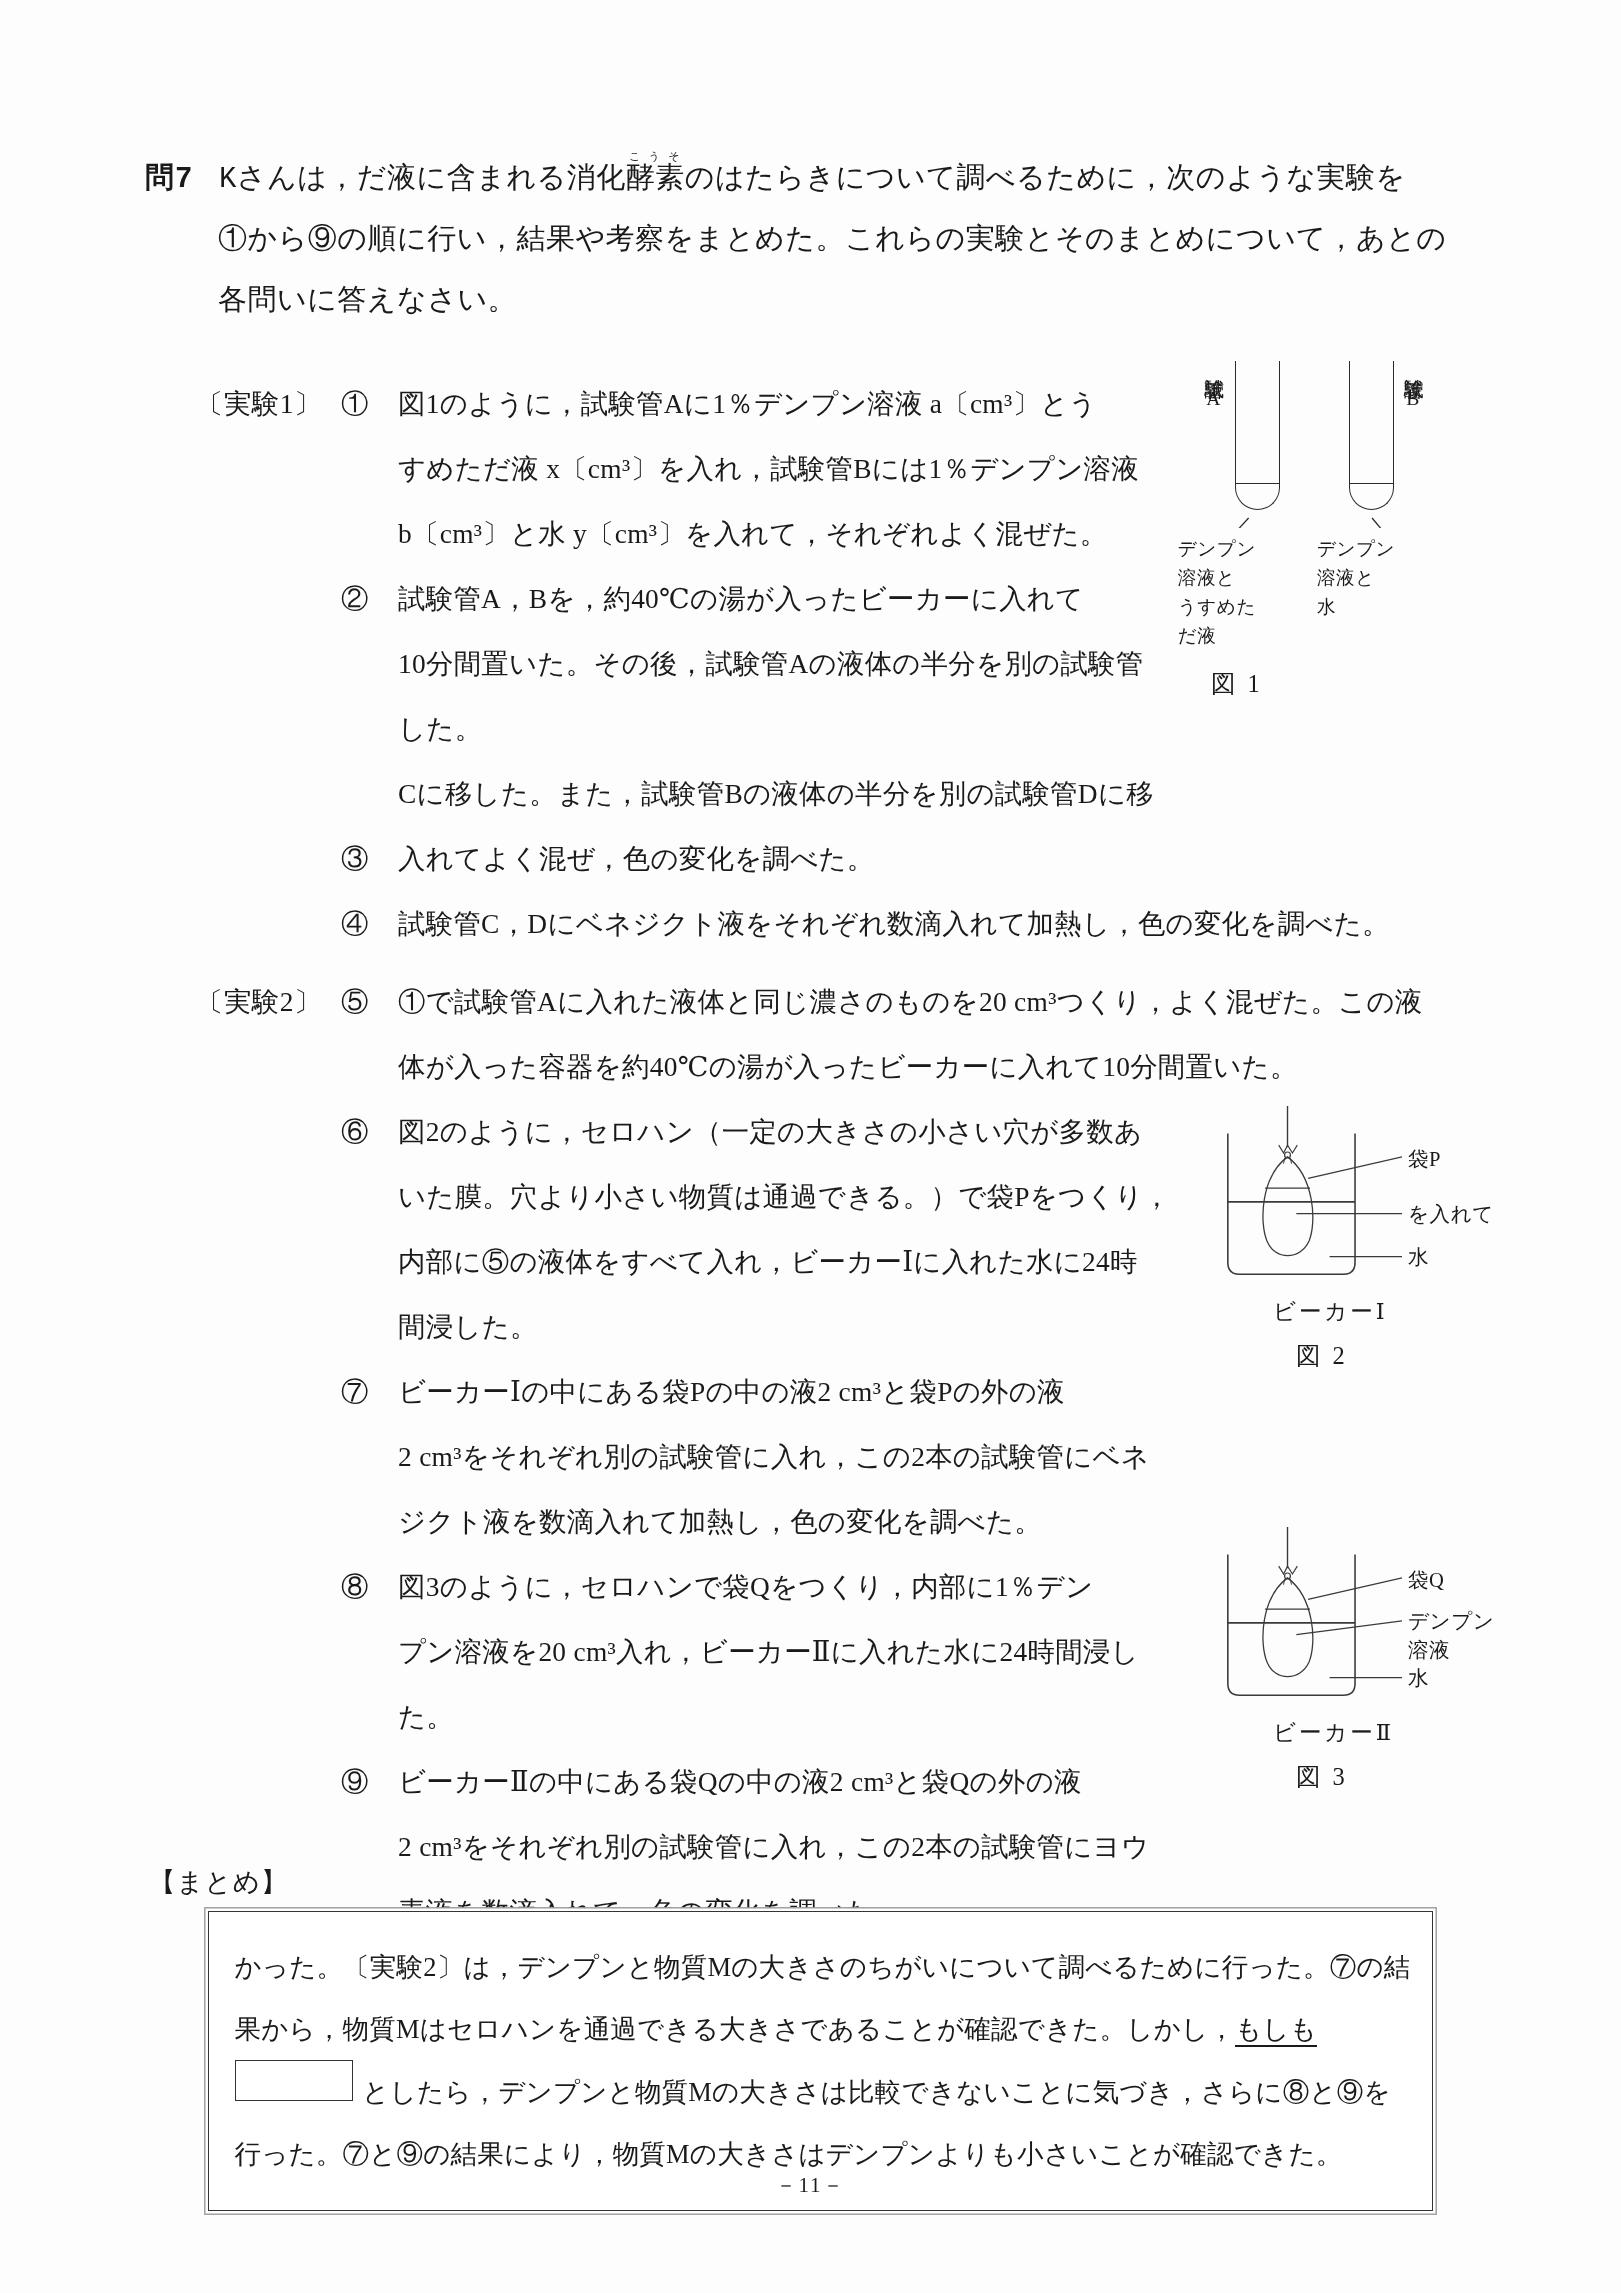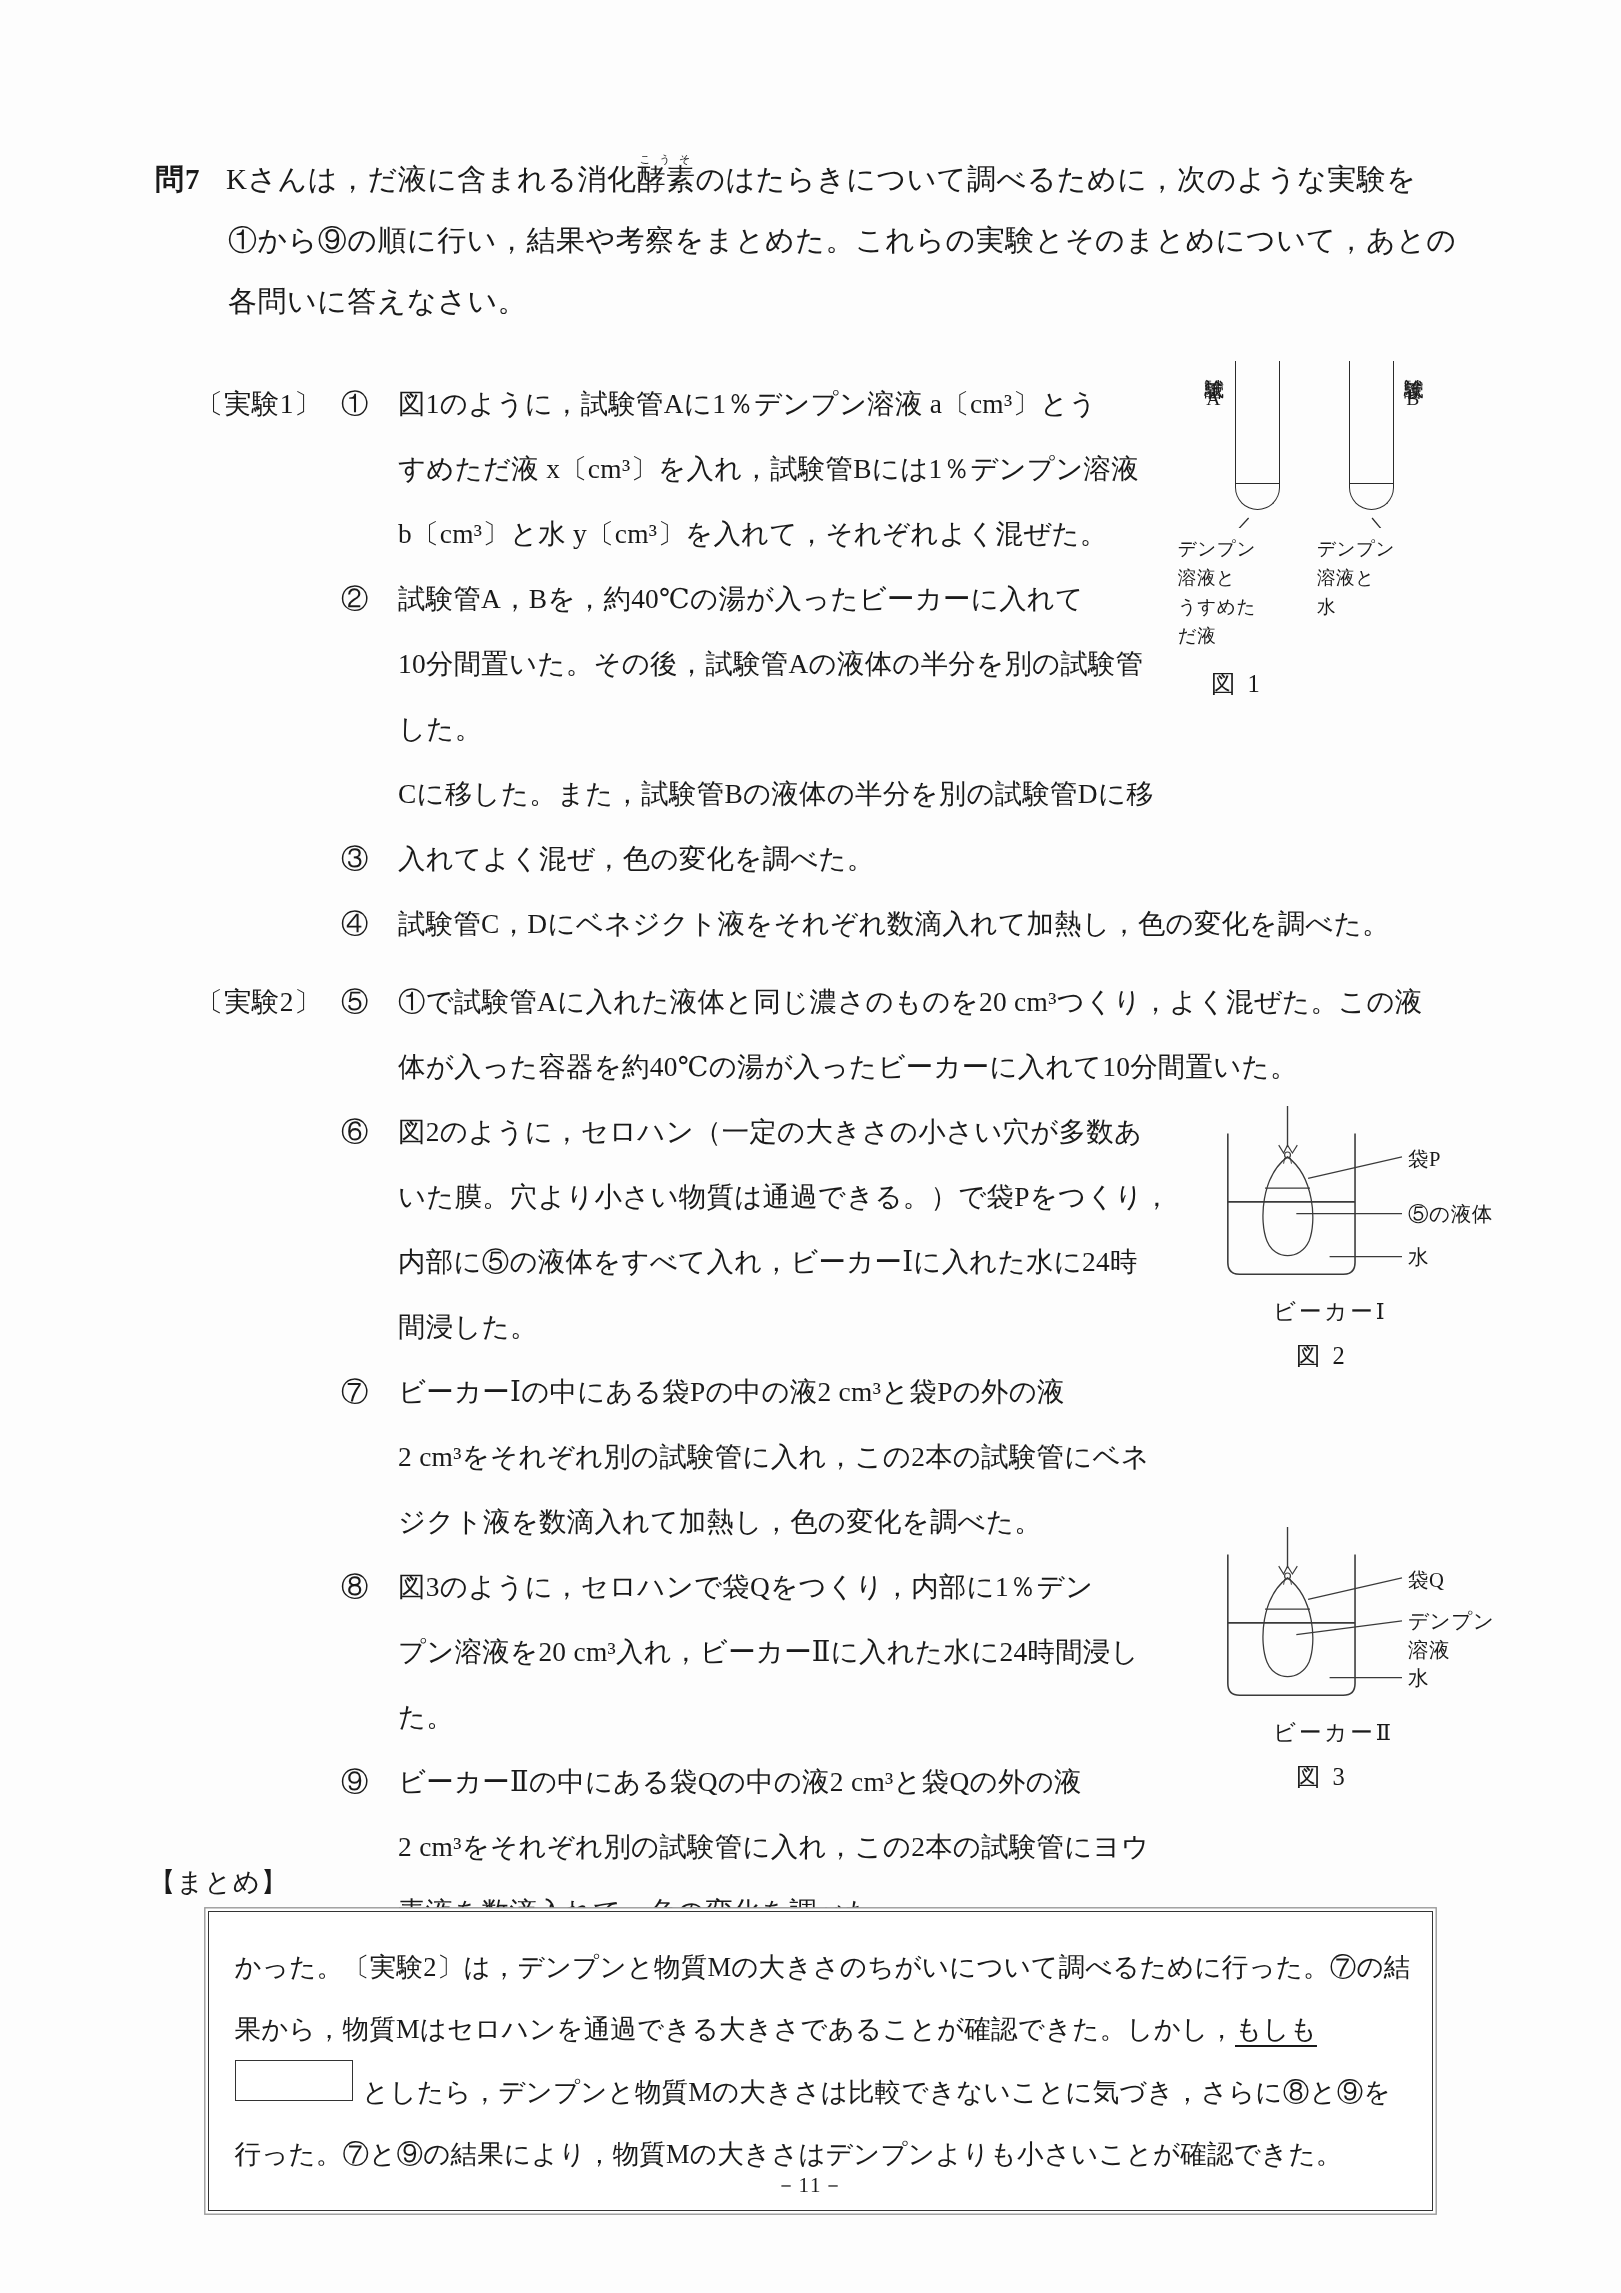--- a/index.html
+++ b/index.html
@@ -17,23 +17,24 @@
   }
   .page {
     position: absolute;
     inset: 0;
     background: #fdfdfd;
   }
 
   
   .q-head {
     position: absolute;
-    left: 155px;
+    left: 145px;
     top: 149px;
     width: 1343px;
+    font-family: Liberation Mono, monospace;
   }
   .q-line {
     display: flex;
     align-items: flex-end;
     font-size: 29px;
     line-height: 61px;
     letter-spacing: 0.5px;
     white-space: nowrap;
   }
   .q-label {
@@ -404,21 +405,21 @@
 
         <line x1="60" y1="84" x2="106" y2="84" stroke="#3a3a3a" stroke-width="1.2"></line>
 
         <line x1="104" y1="74" x2="200" y2="52" stroke="#3a3a3a" stroke-width="1.2"></line>
 
         <line x1="92" y1="110" x2="200" y2="110" stroke="#3a3a3a" stroke-width="1.2"></line>
 
         <line x1="126" y1="154" x2="200" y2="154" stroke="#3a3a3a" stroke-width="1.2"></line>
       </svg>
       <div class="bk-side-label" style="left:202px; top:39px;">袋P</div>
-      <div class="bk-side-label" style="left:202px; top:94px;">⑤の液体</div>
+      <div class="bk-side-label" style="left:202px; top:94px;">を入れて</div>
       <div class="bk-side-label" style="left:202px; top:137px;">水</div>
     </div>
     <div class="bk-cap-inner">ビーカーⅠ</div>
     <div class="bk-cap-fig">図 2</div>
   </div>
 
   <div class="figbk" style="left:1206px; top:1527px;">
     <div class="canvas">
       <svg width="392" height="182" viewBox="0 0 400 186">
         <line x1="83" y1="0" x2="83" y2="42" stroke="#3a3a3a" stroke-width="1.4"></line>

